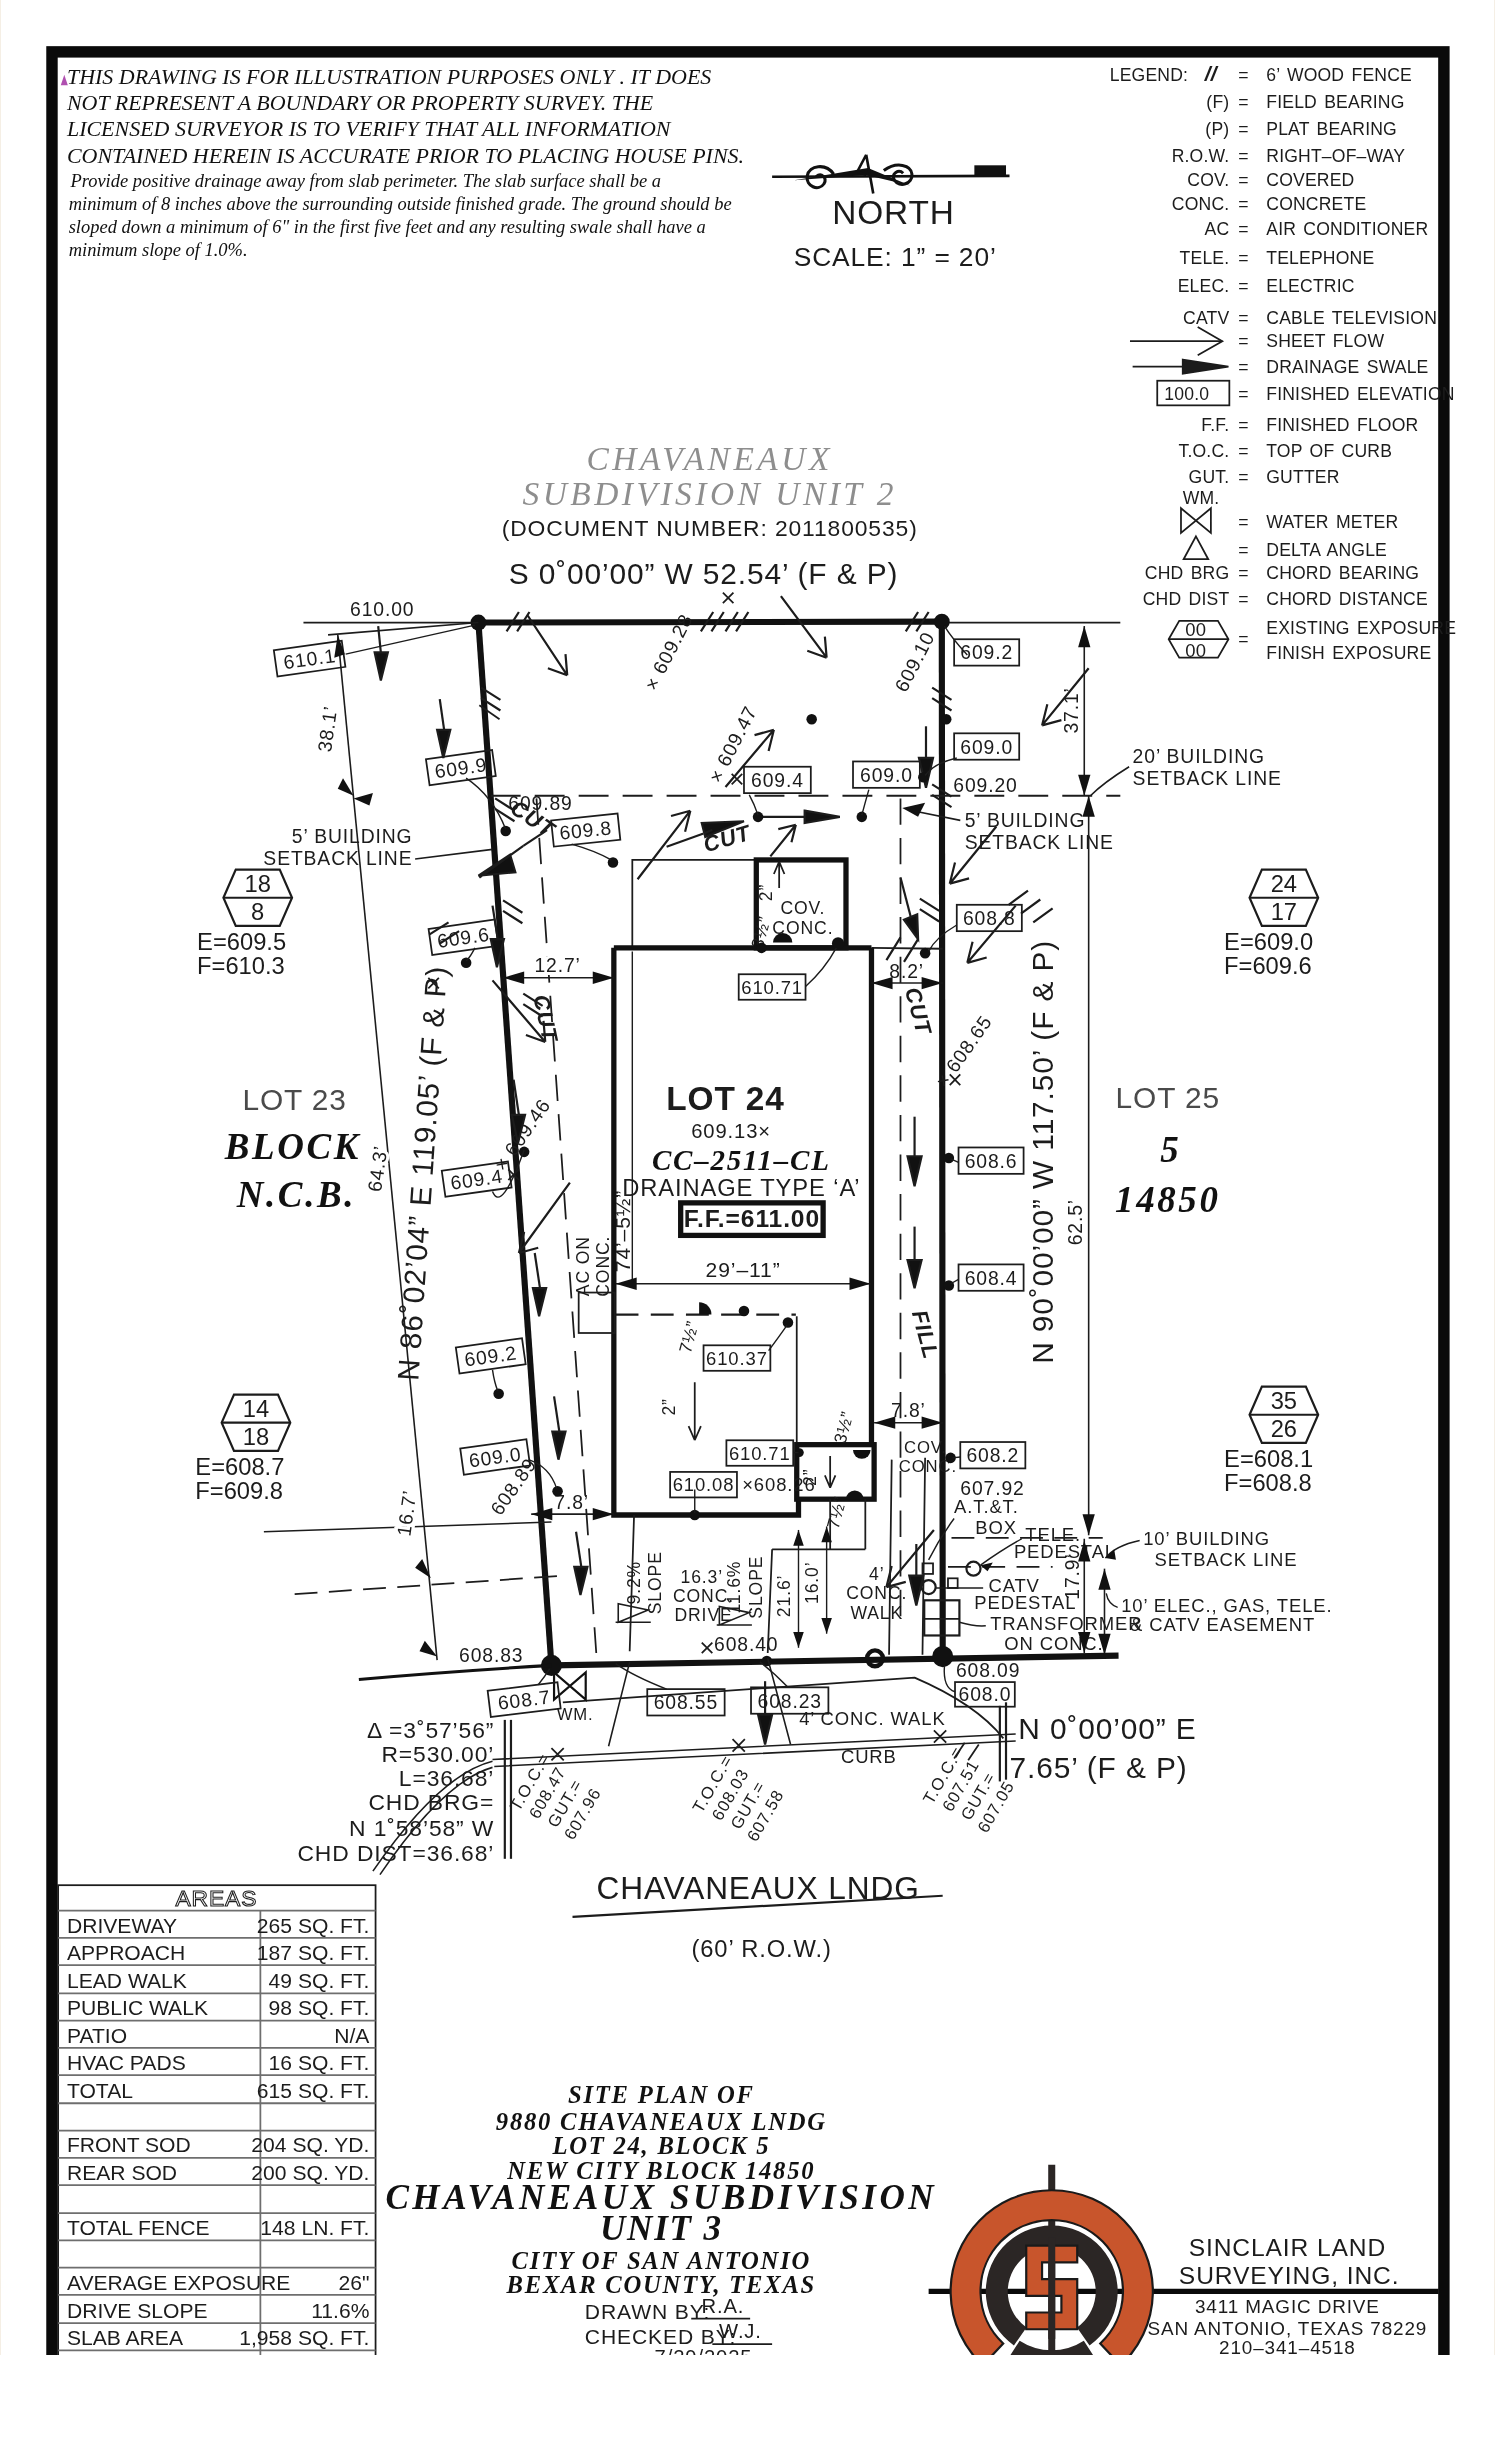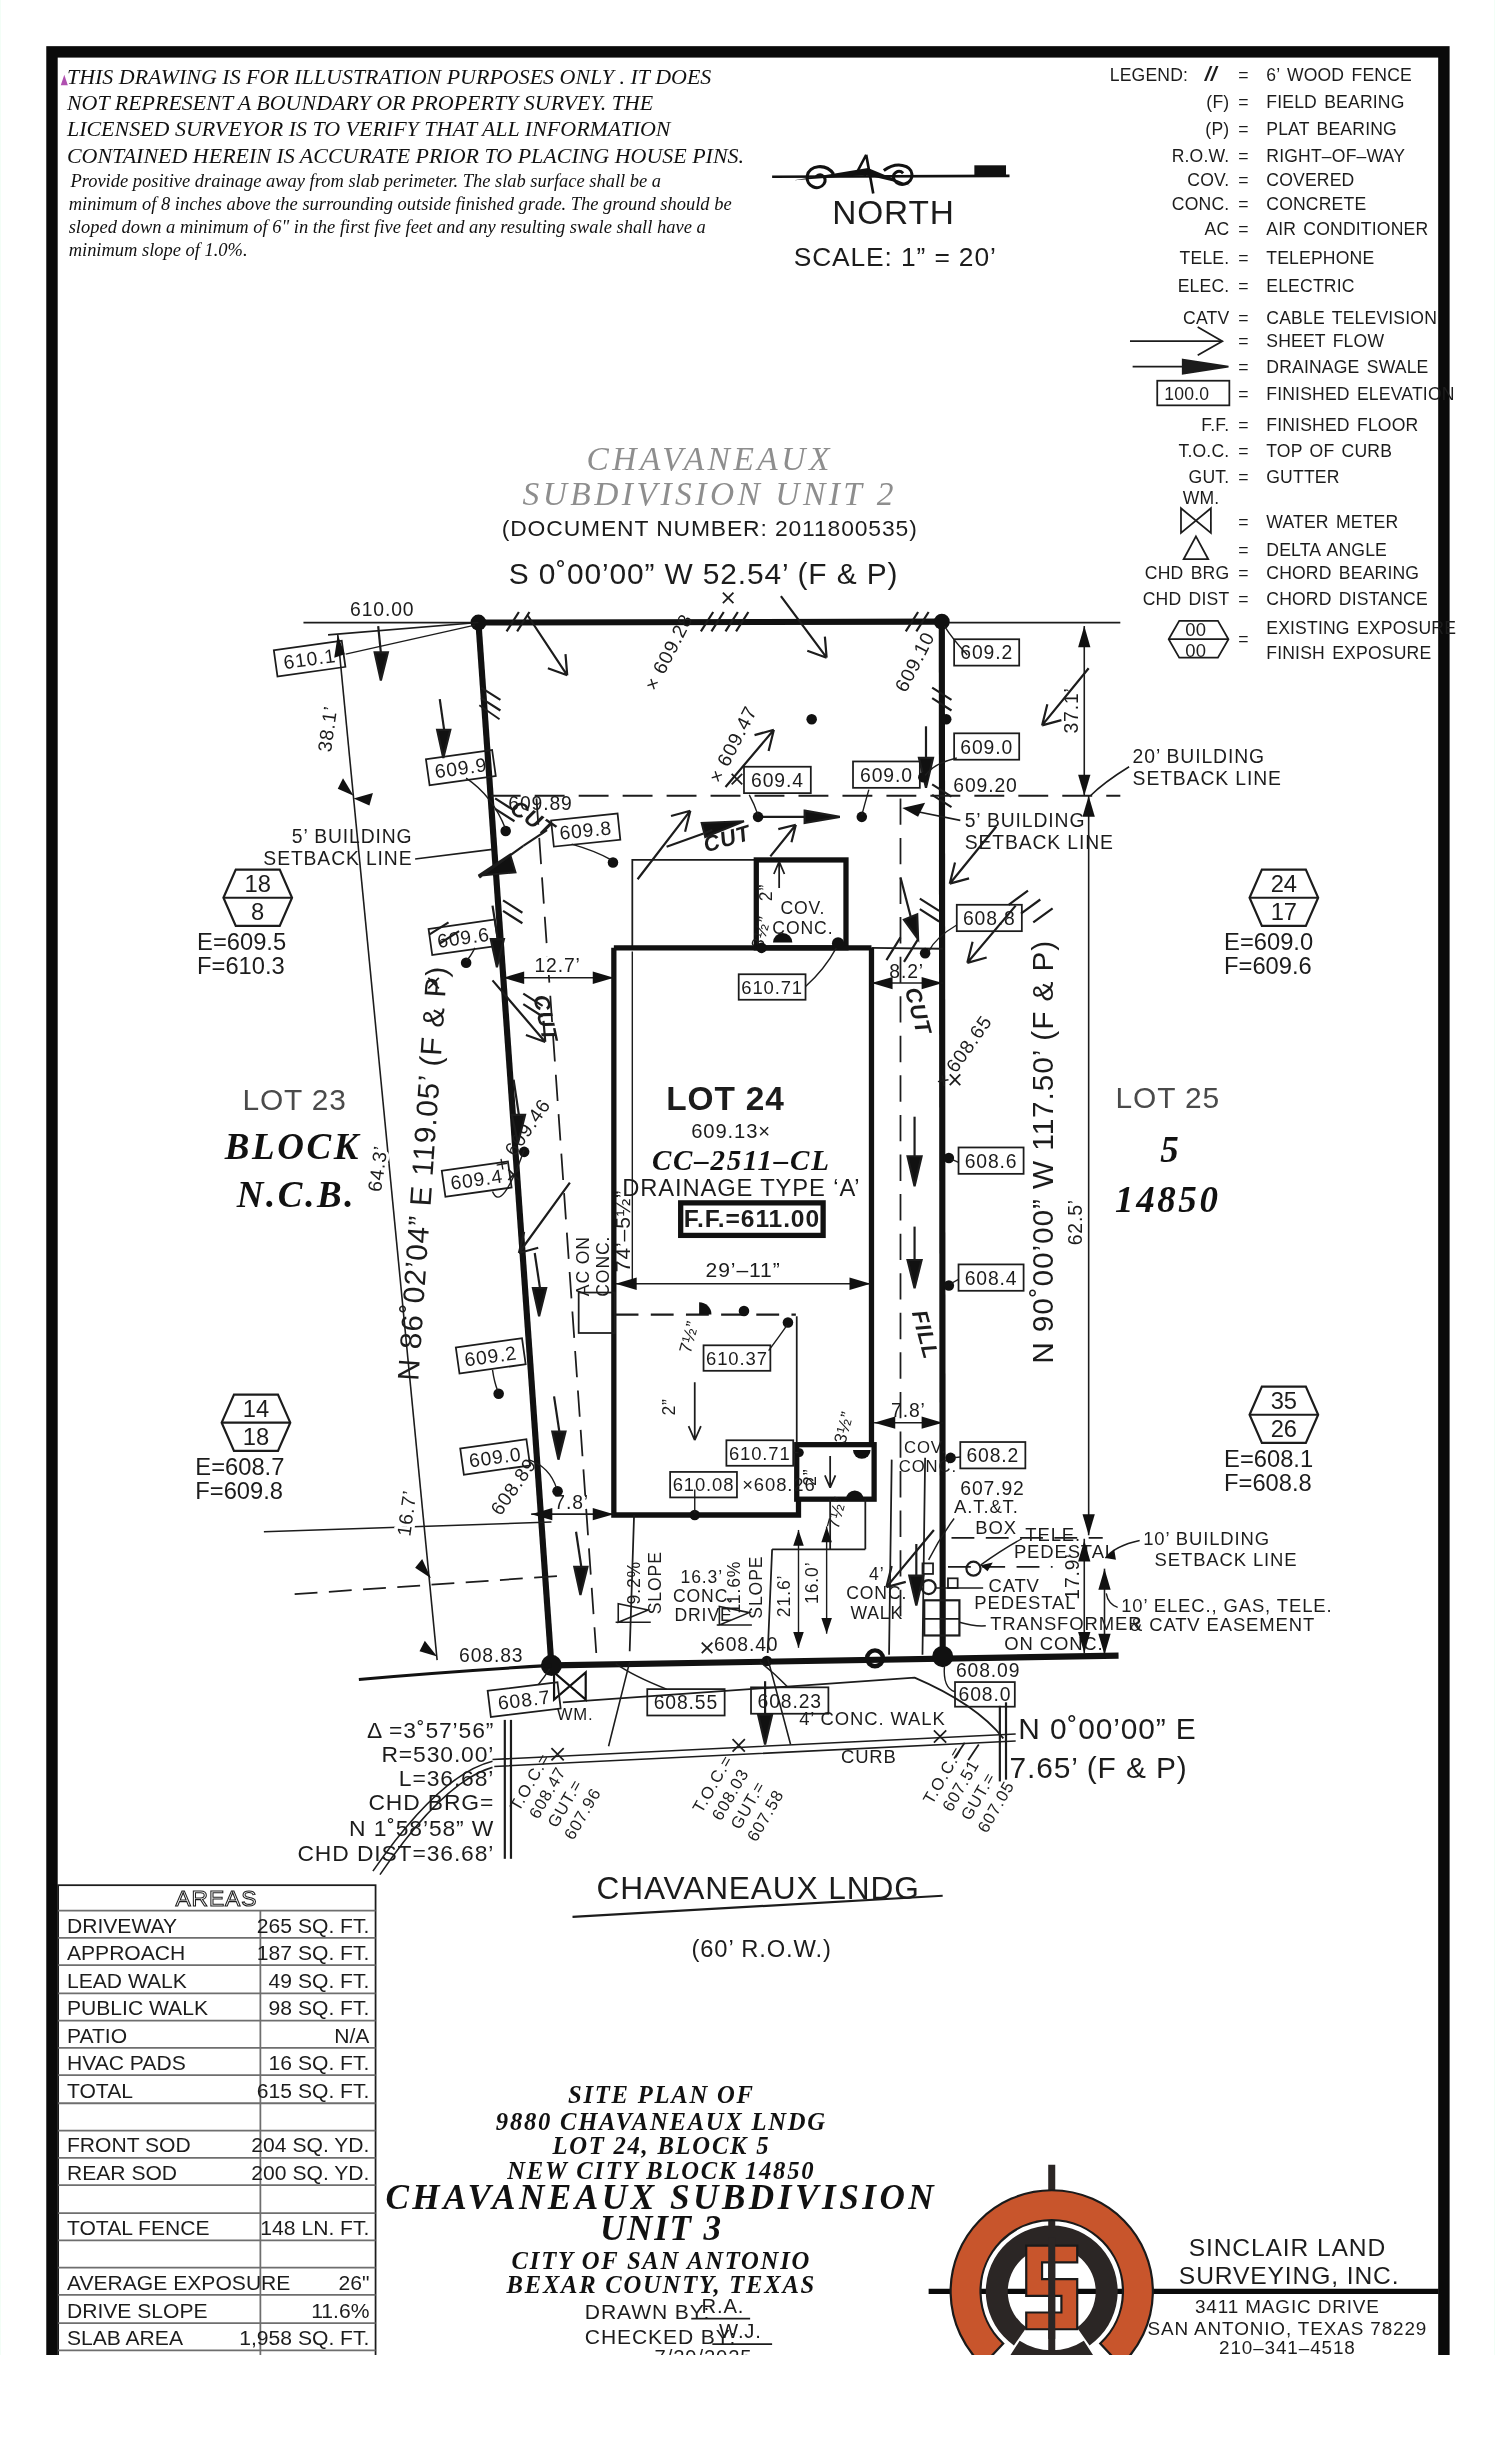--- a/index.html
+++ b/index.html
@@ -1,16 +1,16 @@
 <!DOCTYPE html>
 <html style="font-size:14px"><head>
 <meta charset="utf-8">
 <style>
 html,body{margin:0;padding:0;background:#ffffff;}
-#page{position:relative;width:1495px;height:2355px;background:#86efac;overflow:hidden;}
+#page{position:relative;width:1495px;height:2355px;background:#a16207;overflow:hidden;}
 svg{position:absolute;left:0;top:0;}
 text{fill:#1c1c1c;}
 .t{font-family:"Liberation Sans",sans-serif;fill:#1c1c1c;letter-spacing:1px;}
 .tn{font-family:"Liberation Sans",sans-serif;fill:#1c1c1c;}
 .ser{font-family:"Liberation Serif",serif;font-style:italic;fill:#111;}
 .serb{font-family:"Liberation Serif",serif;font-style:italic;font-weight:bold;fill:#111;}
 #legend text{letter-spacing:0.2px;word-spacing:2.5px;}
 .halo{paint-order:stroke;stroke:#fff;stroke-width:7px;}
 </style>
 </head>

